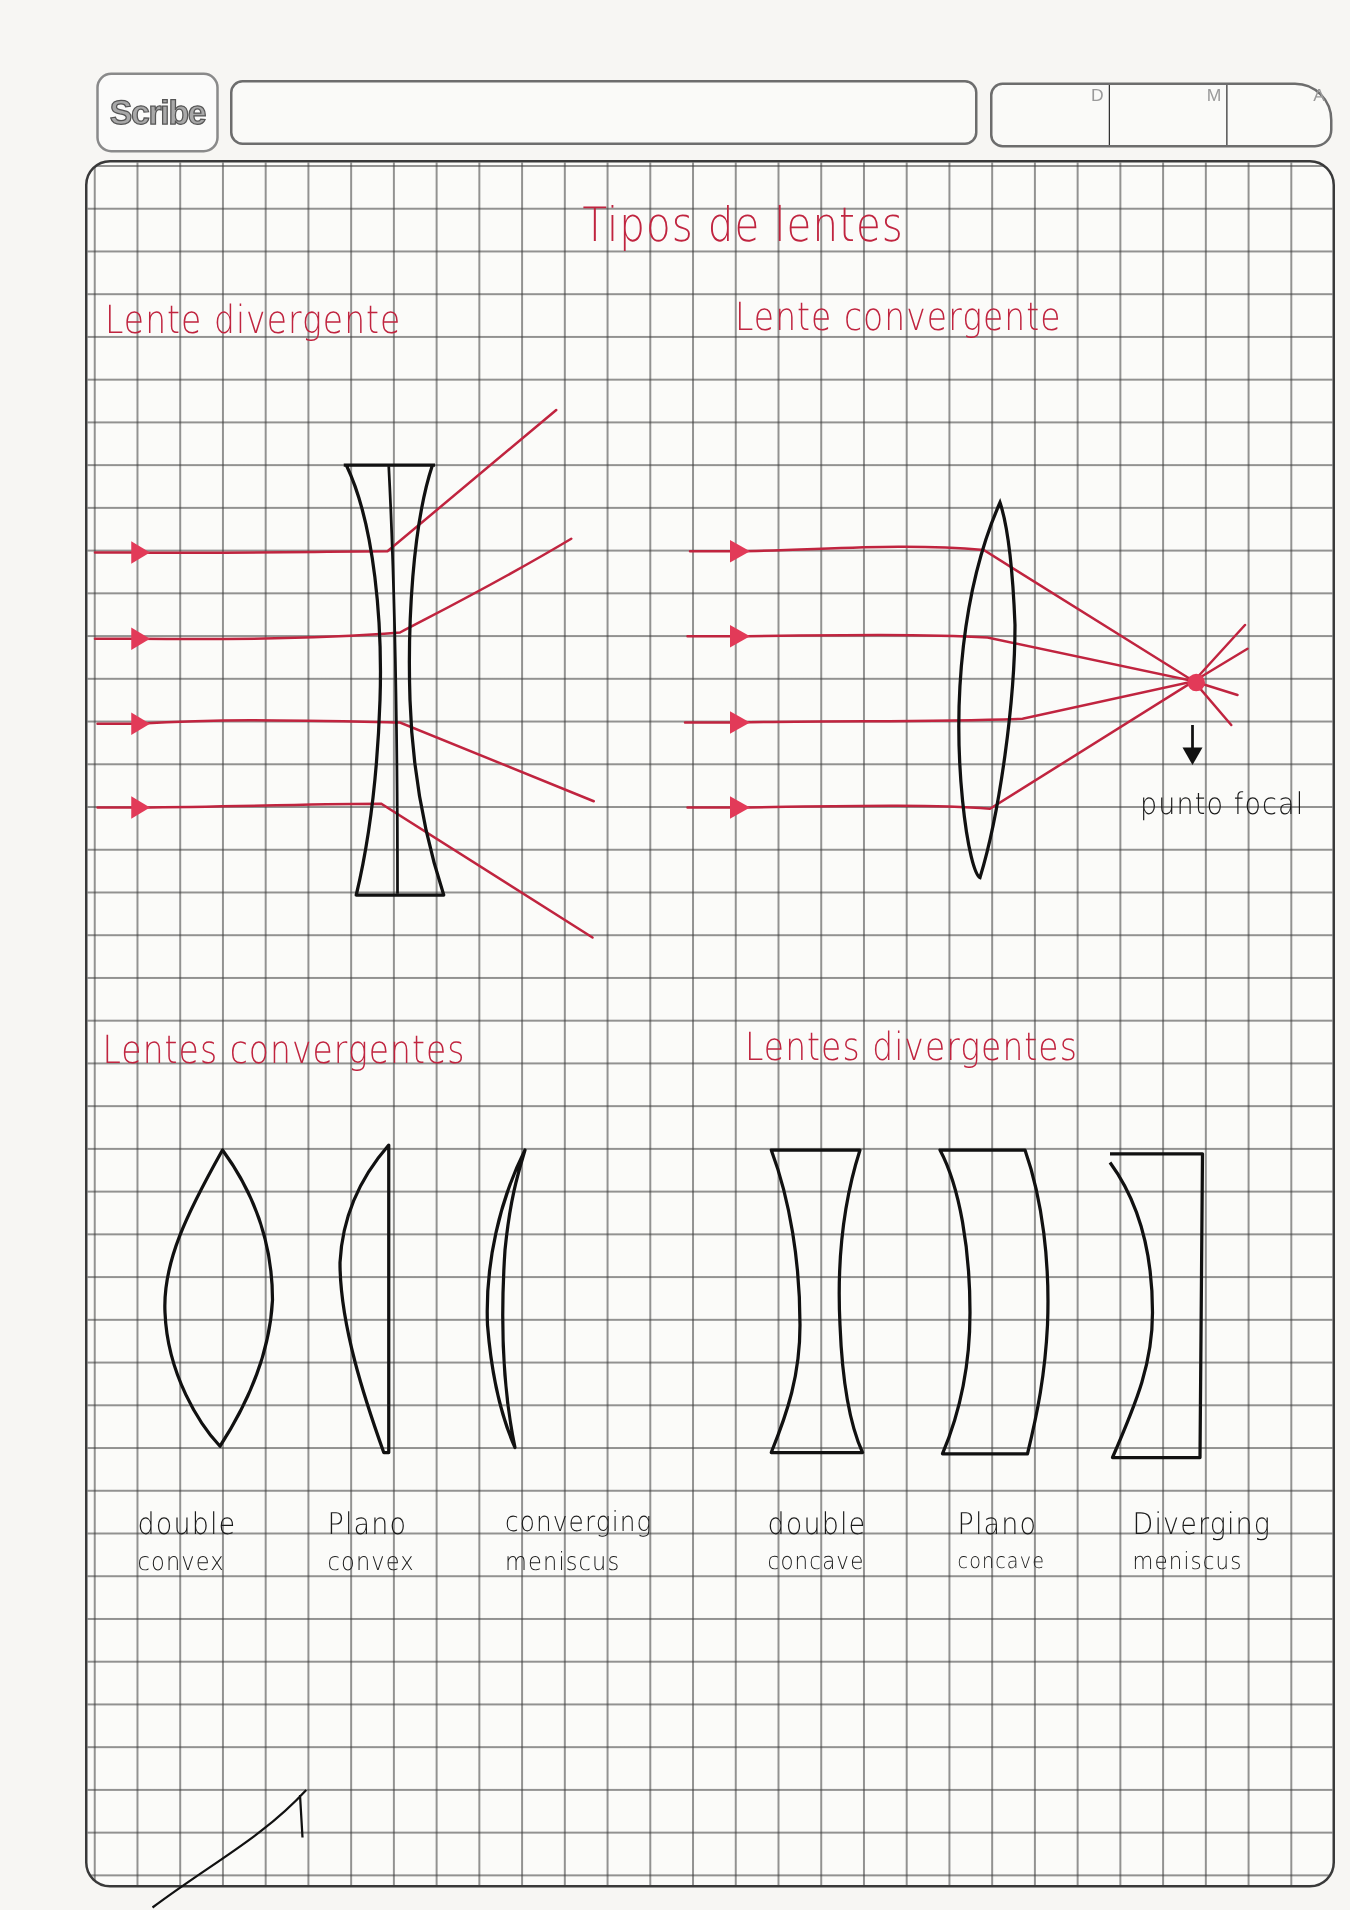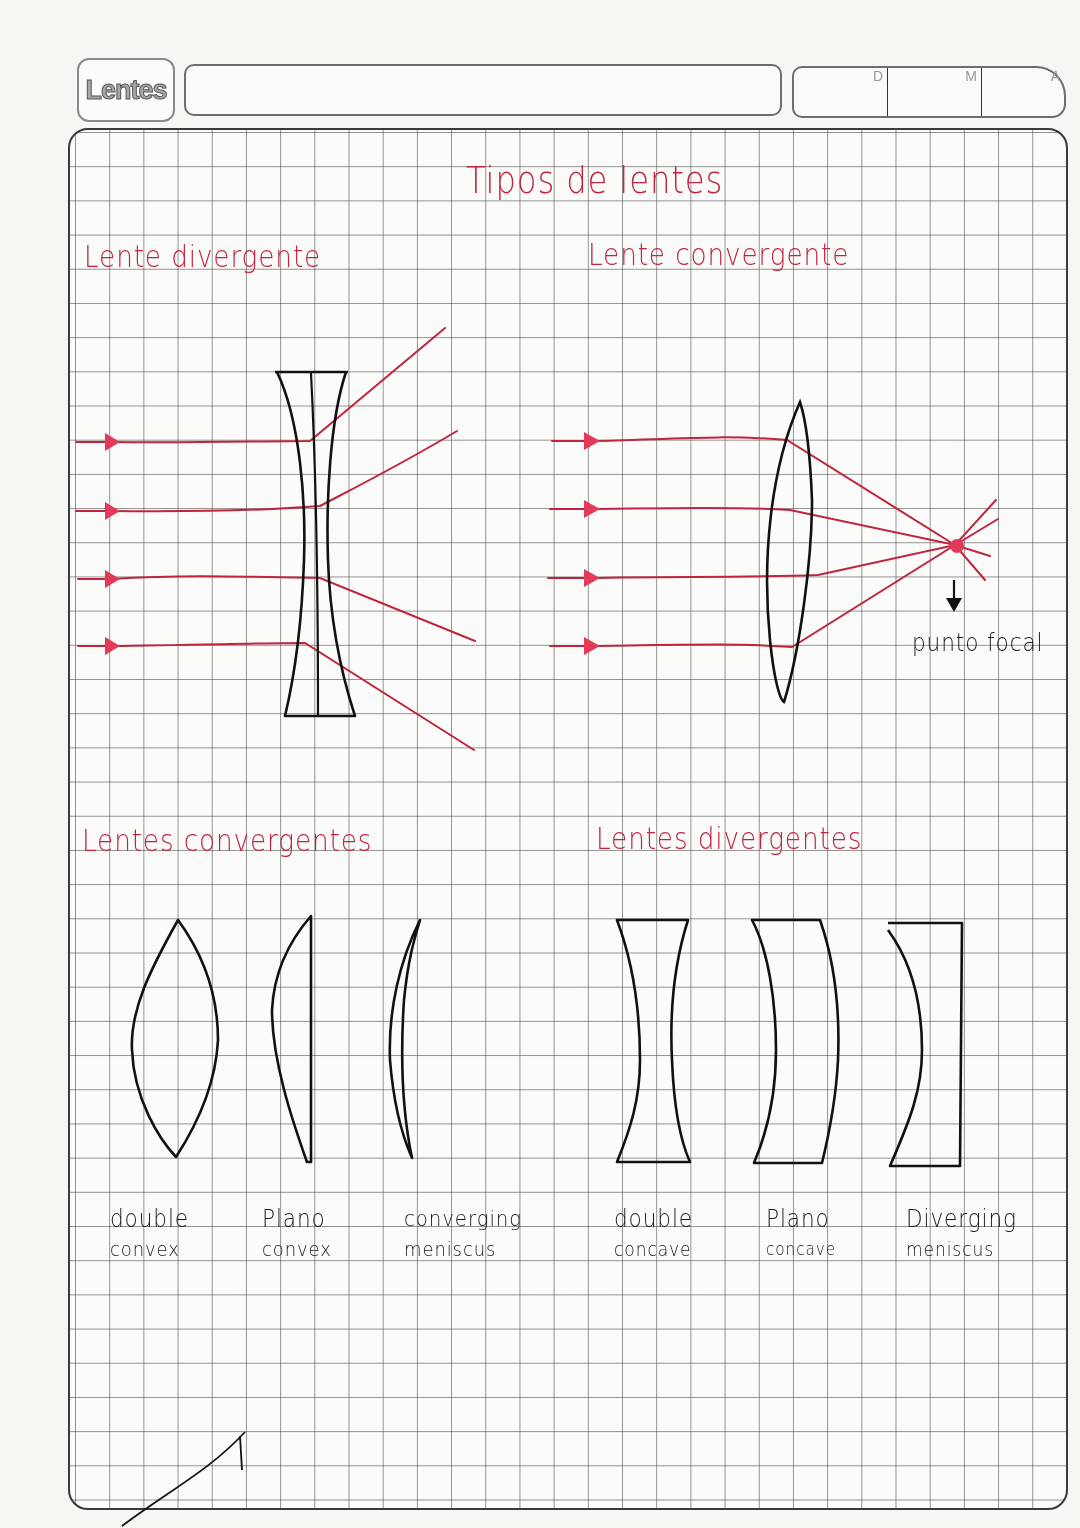--- a/index.html
+++ b/index.html
@@ -25,21 +25,21 @@
   .red{color:#c0243f;}
   .blk{color:#1a1a1a;}
   .title{font-size:38px;left:466px;top:158px;transform:scaleX(0.85);transform-origin:left;}
   .h2{font-size:31px;transform:scaleX(0.85);transform-origin:left;}
   .lbl2{font-size:24px;line-height:30px;transform:scaleX(0.9);transform-origin:left;}
 </style>
 </head>
 <body>
 
 <div class="hdr-logo">
-  <span>Lentes</span>
+  <span>Scribe</span>
 </div>
 <div class="hdr-title"></div>
 <div class="hdr-date">
   <div class="cell c1">
       <span class="lbl">D</span>
     </div>
   <div class="cell c2">
       <span class="lbl">M</span>
     </div>
   <div class="cell c3">

